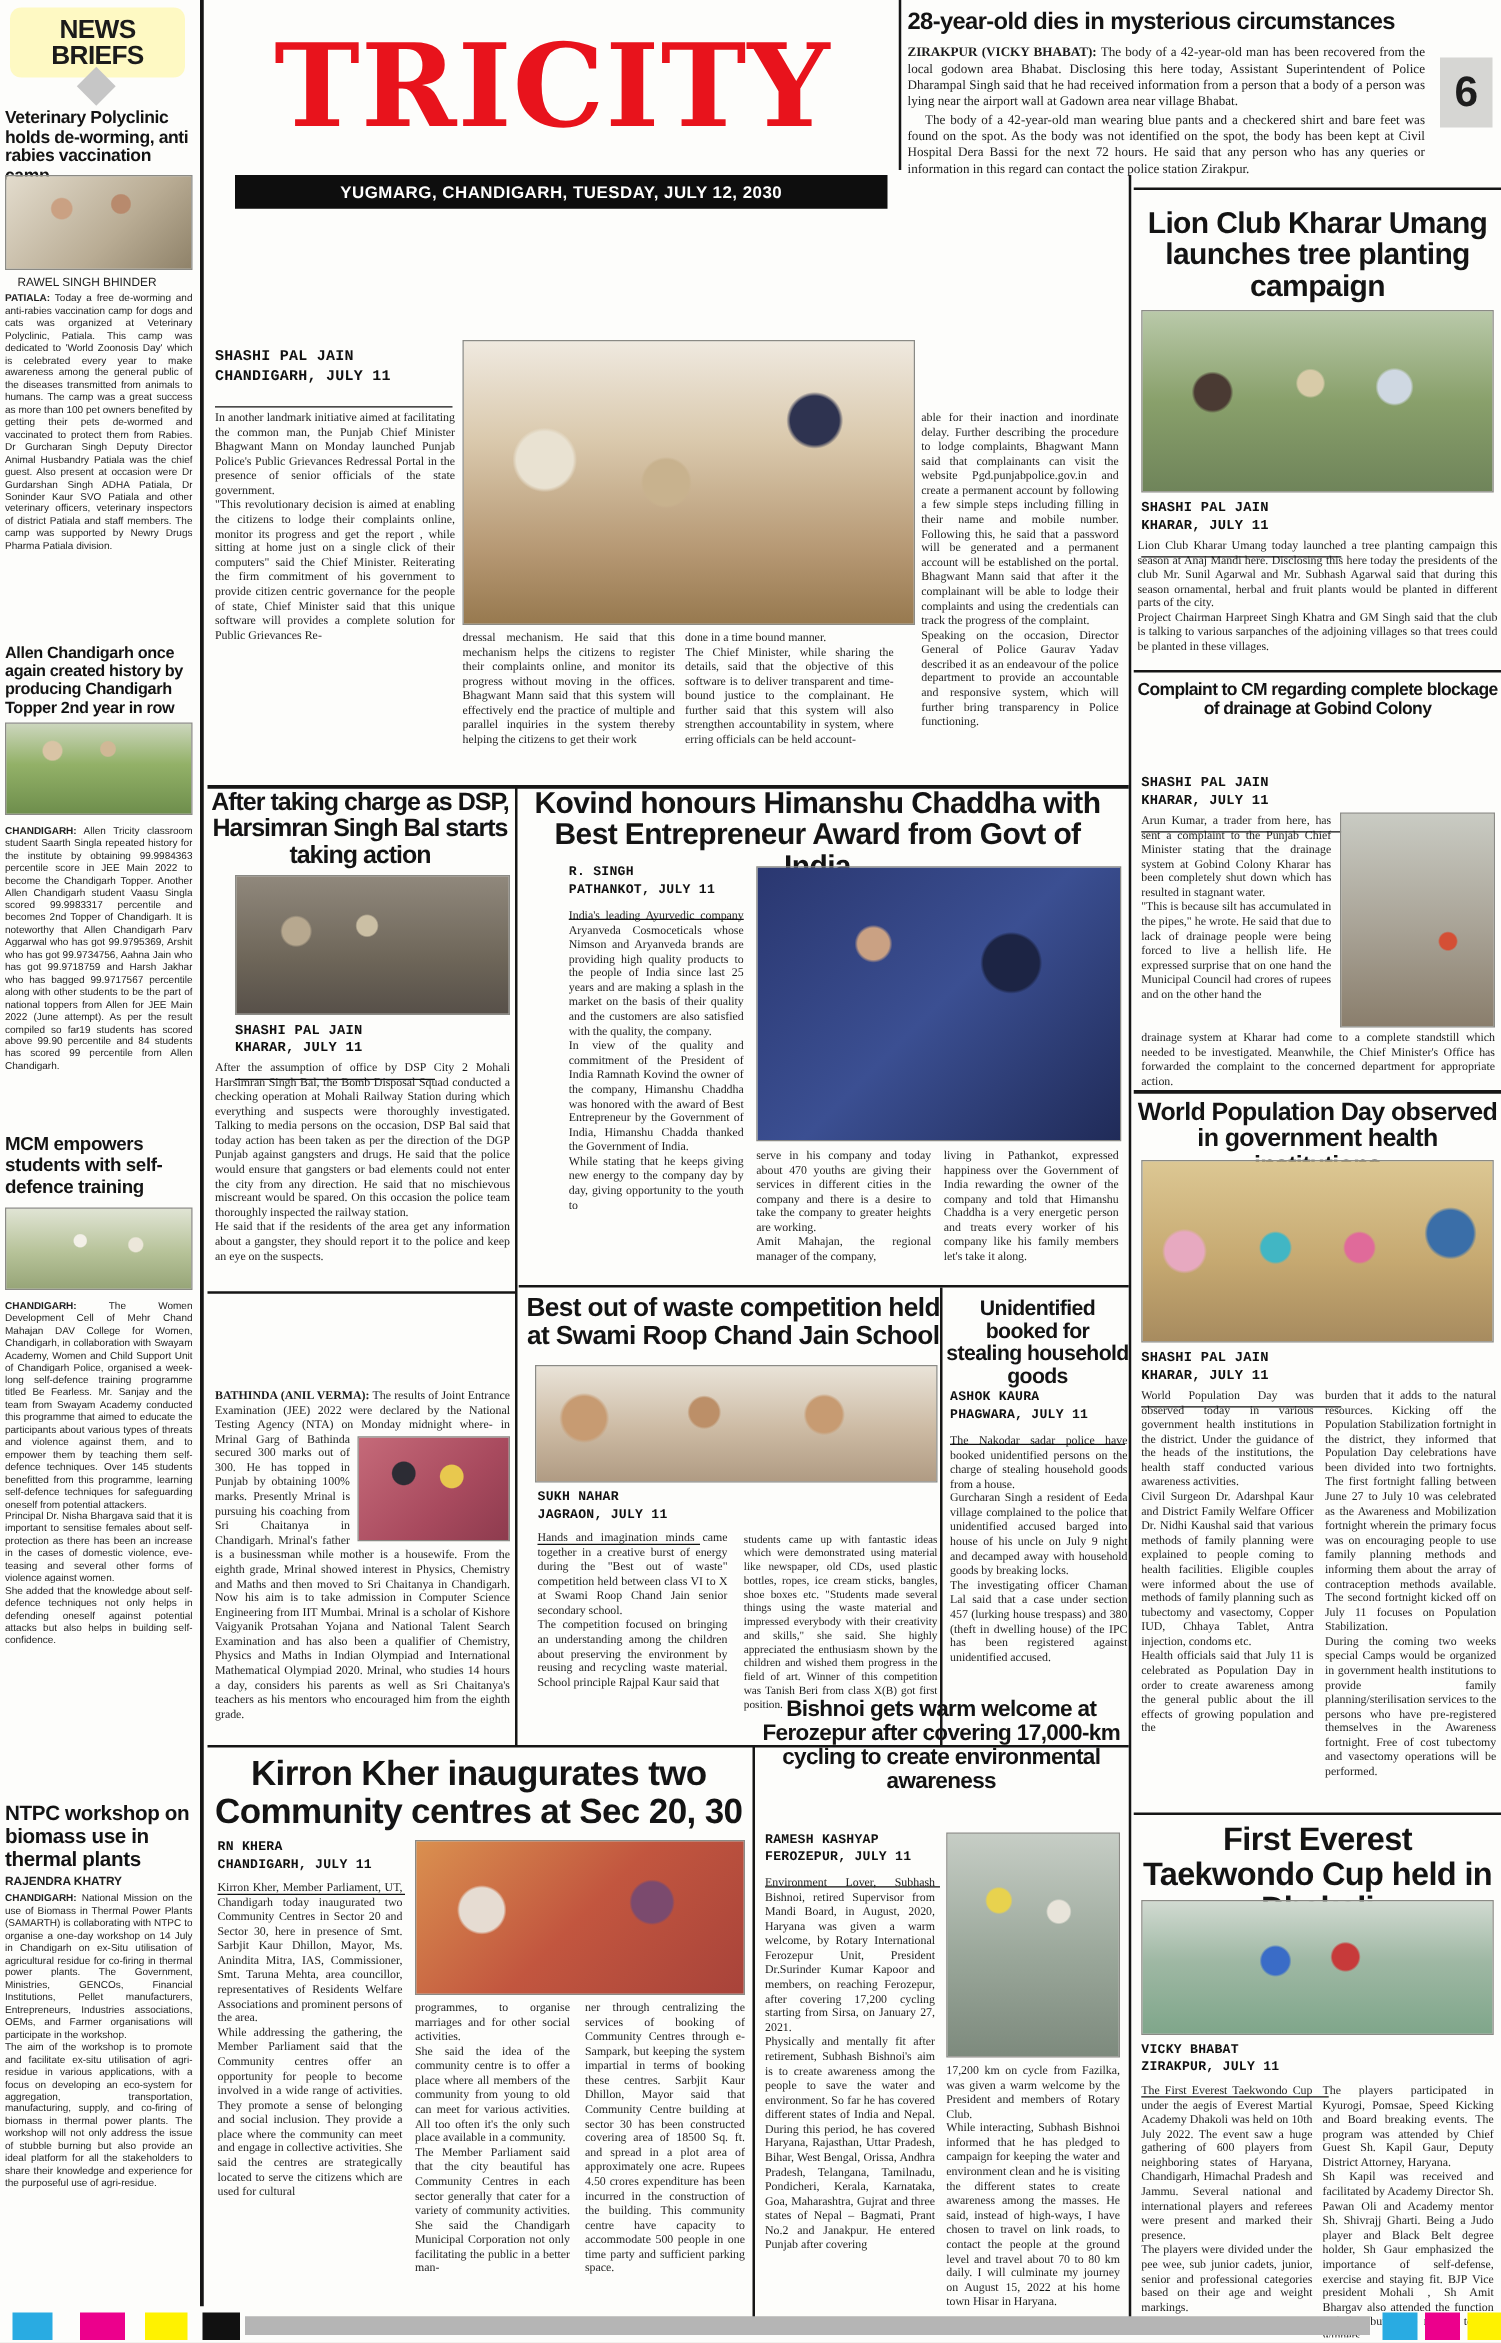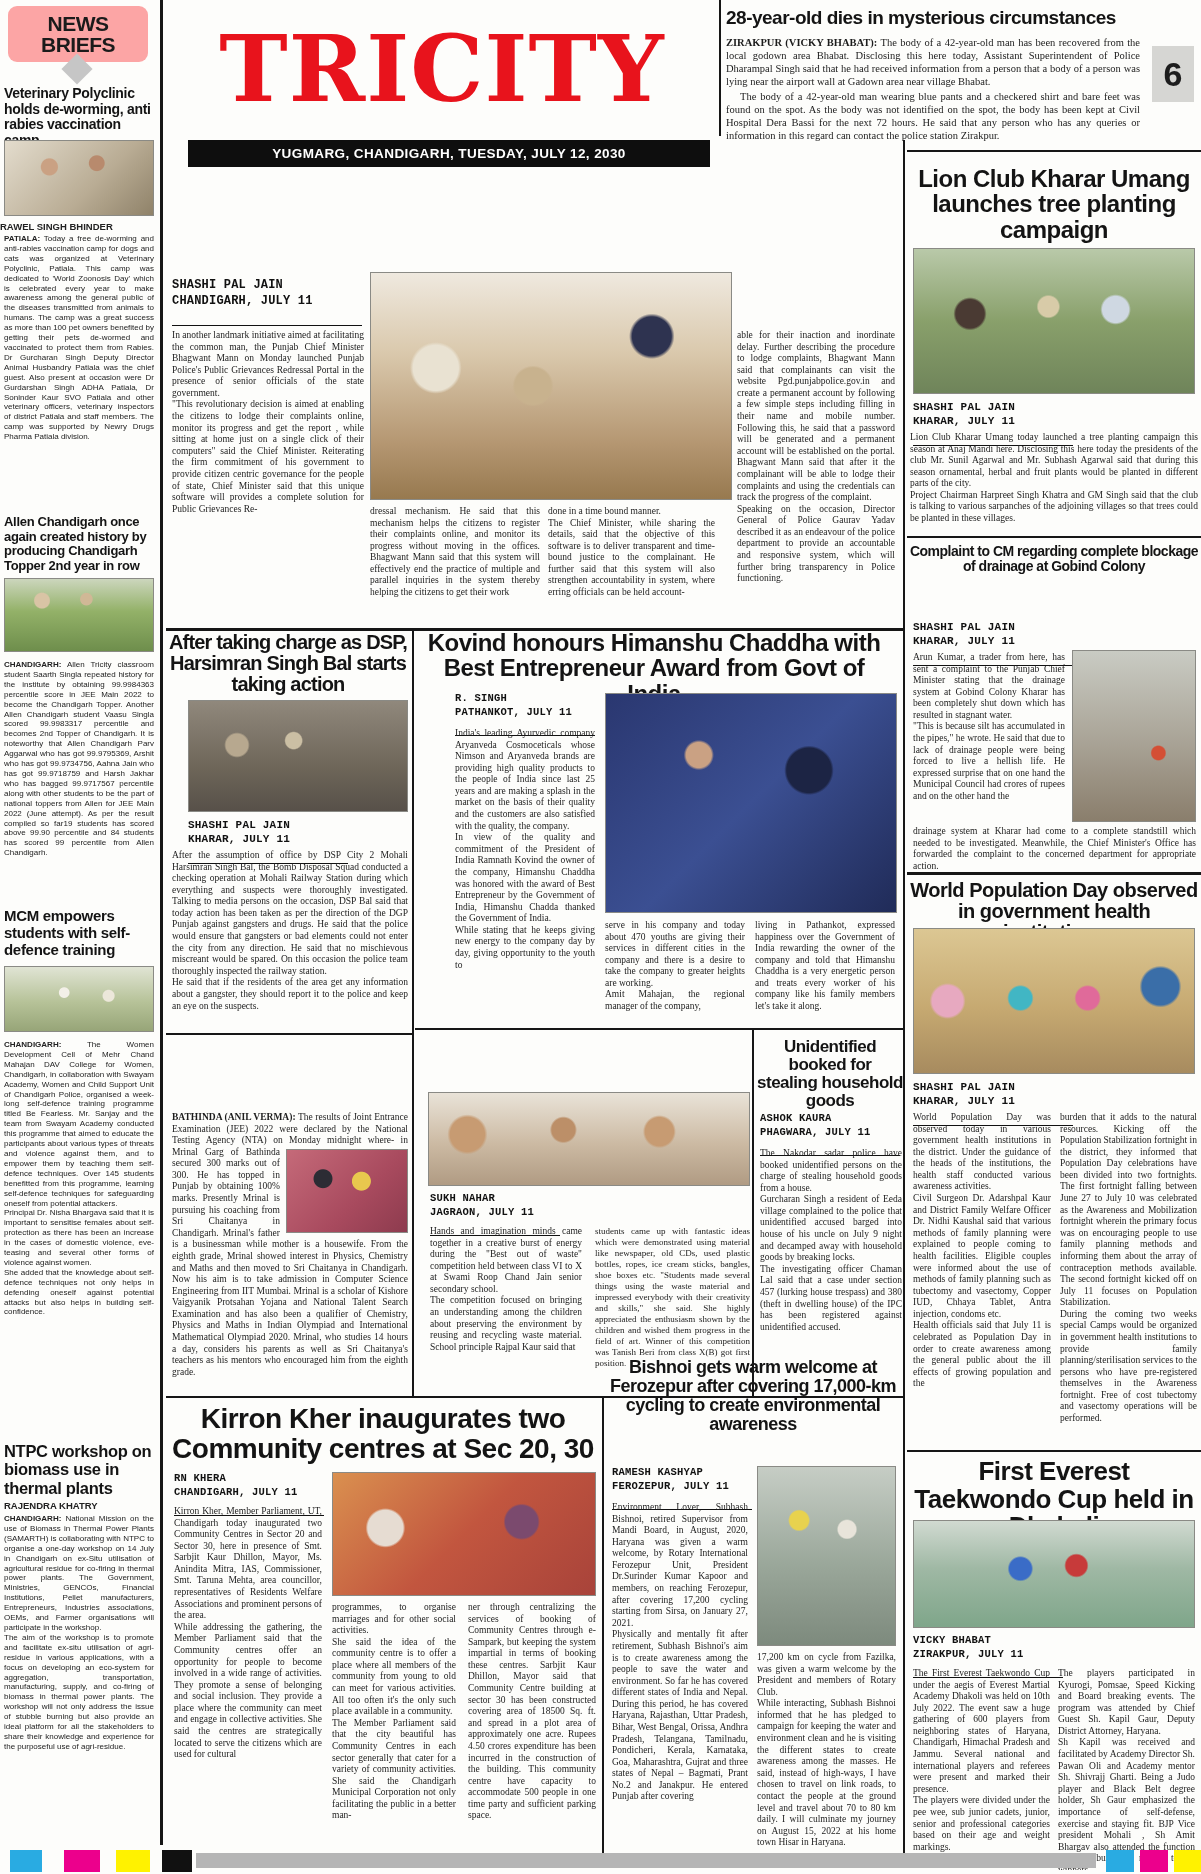--- a/index.html
+++ b/index.html
@@ -15,26 +15,26 @@
   .vr{position:absolute;background:#161616}
   .hr{position:absolute;background:#161616}
   .sq{position:absolute;height:22px}
 </style>
 </head>
 <body>
 
 <div id="page">
 
   <div class="abs" style="left:0;top:0;width:158px;height:1874px">
-    <div class="abs" style="left:8px;top:6px;width:140px;height:56px;background:#fca5a5;border-radius:9px;display:flex;align-items:center;justify-content:center;text-align:center;font-family:'Liberation Sans',sans-serif;font-weight:700;font-size:21px;line-height:1.0;letter-spacing:-.5px;color:#1b1b1b">NEWS BRIEFS</div>
+    <div class="abs" style="left:8px;top:6px;width:140px;height:56px;background:#fef9c3;border-radius:9px;display:flex;align-items:center;justify-content:center;text-align:center;font-family:'Liberation Sans',sans-serif;font-weight:700;font-size:21px;line-height:1.0;letter-spacing:-.5px;color:#1b1b1b">NEWS BRIEFS</div>
     <div class="abs" style="left:66px;top:58px;width:22px;height:22px;background:#c6c6c6;transform:rotate(45deg)"></div>
 
     <div class="abs sbh" style="left:4px;top:86px;width:150px">Veterinary Polyclinic holds de-worming, anti rabies vaccination camp</div>
     <div class="photo" style="left:4px;top:140px;width:150px;height:76px;background:radial-gradient(circle at 30% 35%,#caa183 0 7%,transparent 8%),radial-gradient(circle at 62% 30%,#b88a6d 0 7%,transparent 8%),linear-gradient(135deg,#e3dccd,#b9ac94 60%,#8f8269)"></div>
-    <div class="abs" style="left:0;top:221px;width:150px;font-family:'Liberation Sans',sans-serif;font-weight:700;font-size:9.5px;color:#222">RAWEL SINGH BHINDER</div>
+    <div class="abs" style="left:14px;top:221px;width:150px;font-family:'Liberation Sans',sans-serif;font-weight:400;font-size:9.5px;color:#222">RAWEL SINGH BHINDER</div>
     <div class="abs sbb" style="left:4px;top:234px;width:150px;height:275px"><b>PATIALA:</b> <span>Today a free de-worming and anti-rabies vaccination camp for dogs and cats was organized at Veterinary Polyclinic, Patiala. This camp was dedicated to 'World Zoonosis Day' which is celebrated every year to make awareness among the general public of the diseases transmitted from animals to humans. The camp was a great success as more than 100 pet owners benefited by getting their pets de-wormed and vaccinated to protect them from Rabies. Dr Gurcharan Singh Deputy Director Animal Husbandry Patiala was the chief guest. Also present at occasion were Dr Gurdarshan Singh ADHA Patiala, Dr Soninder Kaur SVO Patiala and other veterinary officers, veterinary inspectors of district Patiala and staff members. The camp was supported by Newry Drugs Pharma Patiala division.</span></div>
 
     <div class="abs sbh" style="left:4px;top:515px;width:150px;font-size:13px">Allen Chandigarh once again created history by producing Chandigarh Topper 2nd year in row</div>
     <div class="photo" style="left:4px;top:578px;width:150px;height:74px;background:radial-gradient(circle at 25% 30%,#d9c4a5 0 6%,transparent 7%),radial-gradient(circle at 55% 28%,#d0b896 0 6%,transparent 7%),linear-gradient(180deg,#ccd6bd,#93b168 45%,#6e8e4c)"></div>
     <div class="abs sbb" style="left:4px;top:660px;width:150px;height:240px"><b>CHANDIGARH:</b> <span>Allen Tricity classroom student Saarth Singla repeated history for the institute by obtaining 99.9984363 percentile score in JEE Main 2022 to become the Chandigarh Topper. Another Allen Chandigarh student Vaasu Singla scored 99.9983317 percentile and becomes 2nd Topper of Chandigarh. It is noteworthy that Allen Chandigarh Parv Aggarwal who has got 99.9795369, Arshit who has got 99.9734756, Aahna Jain who has got 99.9718759 and Harsh Jakhar who has bagged 99.9717567 percentile along with other students to be the part of national toppers from Allen for JEE Main 2022 (June attempt). As per the result compiled so far19 students has scored above 99.90 percentile and 84 students has scored 99 percentile from Allen Chandigarh.</span></div>
 
     <div class="abs sbh" style="left:4px;top:908px;width:150px;font-size:15px">MCM empowers students with self-defence training</div>
     <div class="photo" style="left:4px;top:966px;width:150px;height:66px;background:radial-gradient(circle at 40% 40%,#f3f0e8 0 5%,transparent 6%),radial-gradient(circle at 70% 45%,#ece7da 0 5%,transparent 6%),linear-gradient(180deg,#e0e4d4,#b6c298 55%,#97a578)"></div>
     <div class="abs sbb" style="left:4px;top:1040px;width:150px;height:295px"><b>CHANDIGARH:</b> <span>The Women Development Cell of Mehr Chand Mahajan DAV College for Women, Chandigarh, in collaboration with Swayam Academy, Women and Child Support Unit of Chandigarh Police, organised a week-long self-defence training programme titled Be Fearless. Mr. Sanjay and the team from Swayam Academy conducted this programme that aimed to educate the participants about various types of threats and violence against them, and to empower them by teaching them self-defence techniques. Over 145 students benefitted from this programme, learning self-defence techniques for safeguarding oneself from potential attackers.
 Principal Dr. Nisha Bhargava said that it is important to sensitise females about self-protection as there has been an increase in the cases of domestic violence, eve-teasing and several other forms of violence against women.
@@ -126,20 +126,21 @@
   <div class="abs bd" style="left:755px;top:920px;width:140px;height:100px">living in Pathankot, expressed happiness over the Government of India rewarding the owner of the company and told that Himanshu Chaddha is a very energetic person and treats every worker of his company like his family members let's take it along.</div>
   <div class="hr" style="left:415px;top:1028px;width:488px;height:2px"></div>
 
   <div class="abs bd" style="left:172px;top:1112px;width:236px;height:282px;white-space:normal">
     <b>BATHINDA (ANIL VERMA):</b>
     <span>The results of Joint Entrance Examination (JEE) 2022 were declared by the National Testing Agency (NTA) on Monday midnight where-</span>
     <span class="photo" style="float:right;position:relative;display:block;width:122px;height:84px;margin:2px 0 3px 6px;background:radial-gradient(circle at 30% 35%,#2c2c34 0 9%,transparent 10%),radial-gradient(circle at 62% 38%,#e8c84e 0 10%,transparent 11%),linear-gradient(135deg,#c56a79,#a84a5e 60%,#8d3b4e)"></span>
     <span>in Mrinal Garg of Bathinda secured 300 marks out of 300. He has topped in Punjab by obtaining 100% marks. Presently Mrinal is pursuing his coaching from Sri Chaitanya in Chandigarh. Mrinal's father is a businessman while mother is a housewife. From the eighth grade, Mrinal showed interest in Physics, Chemistry and Maths and then moved to Sri Chaitanya in Chandigarh. Now his aim is to take admission in Computer Science Engineering from IIT Mumbai. Mrinal is a scholar of Kishore Vaigyanik Protsahan Yojana and National Talent Search Examination and has also been a qualifier of Chemistry, Physics and Maths in Indian Olympiad and International Mathematical Olympiad 2020. Mrinal, who studies 14 hours a day, considers his parents as well as Sri Chaitanya's teachers as his mentors who encouraged him from the eighth grade.</span>
   </div>
 
+  <div class="abs hl" style="left:418px;top:1036px;width:337px;font-size:21px">Best out of waste competition held at Swami Roop Chand Jain School</div>
   <div class="photo" style="left:428px;top:1092px;width:322px;height:94px;background:radial-gradient(circle at 12% 45%,#c79b72 0 6%,transparent 7%),radial-gradient(circle at 42% 40%,#bc8f68 0 6%,transparent 7%),radial-gradient(circle at 72% 42%,#c79b72 0 6%,transparent 7%),linear-gradient(180deg,#e9e3d8,#ccbaa3 55%,#b09b83)"></div>
   <div class="abs byl" style="left:430px;top:1192px;width:130px;font-size:10.5px">
     <span>SUKH NAHAR</span><br>
     <span>JAGRAON, JULY 11</span>
   </div>
   <div class="abs bd" style="left:430px;top:1226px;width:152px;height:162px">Hands and imagination minds came together in a creative burst of energy during the "Best out of waste" competition held between class VI to X at Swami Roop Chand Jain senior secondary school.
 The competition focused on bringing an understanding among the children about preserving the environment by reusing and recycling waste material. School principle Rajpal Kaur said that</div>
   <div class="abs bd" style="left:595px;top:1226px;width:155px;height:166px;font-size:9px">students came up with fantastic ideas which were demonstrated using material like newspaper, old CDs, used plastic bottles, ropes, ice cream sticks, bangles, shoe boxes etc. "Students made several things using the waste material and impressed everybody with their creativity and skills," she said. She highly appreciated the enthusiasm shown by the children and wished them progress in the field of art. Winner of this competition was Tanish Beri from class X(B) got first position.</div>
 
   <div class="abs hl" style="left:757px;top:1038px;width:146px;font-size:17px">Unidentified booked for stealing household goods</div>

